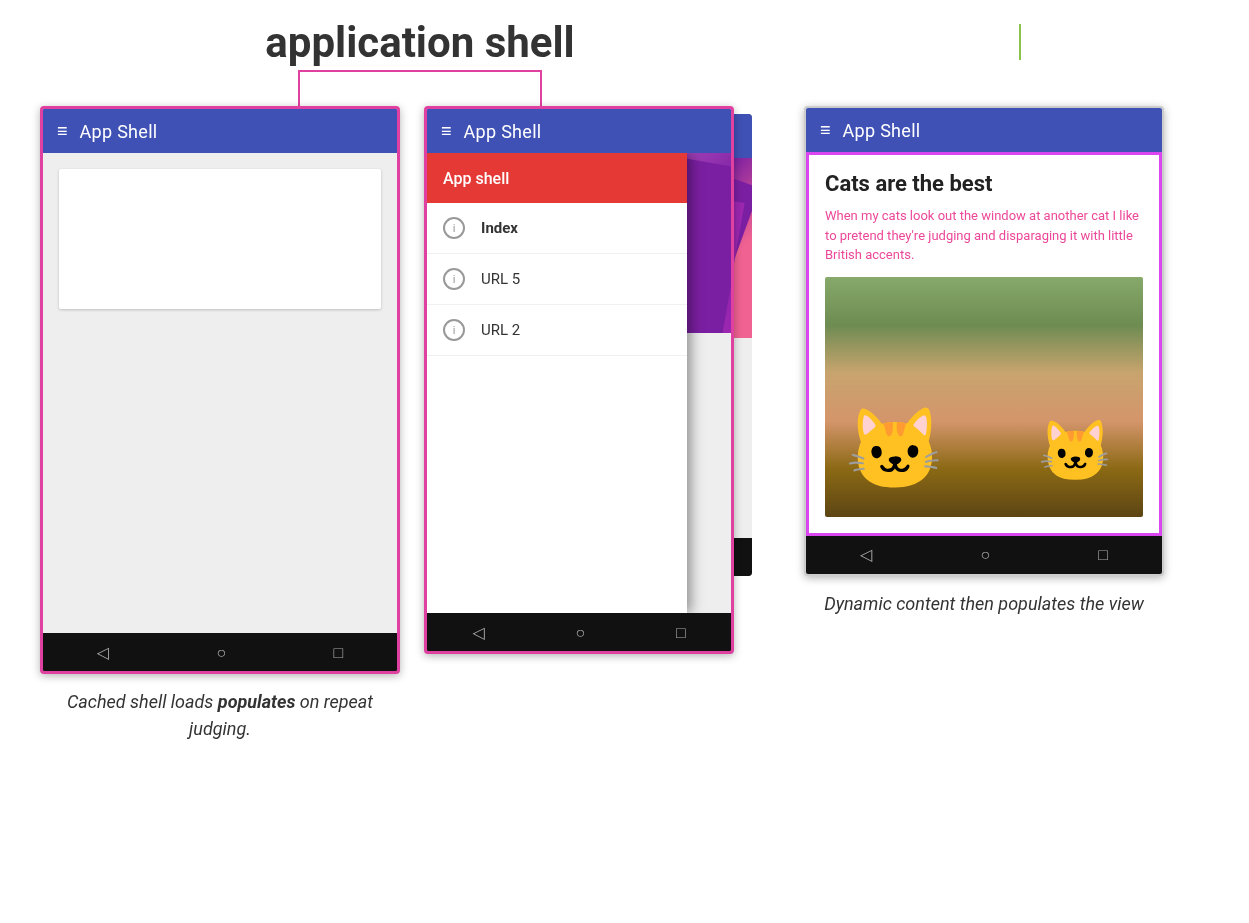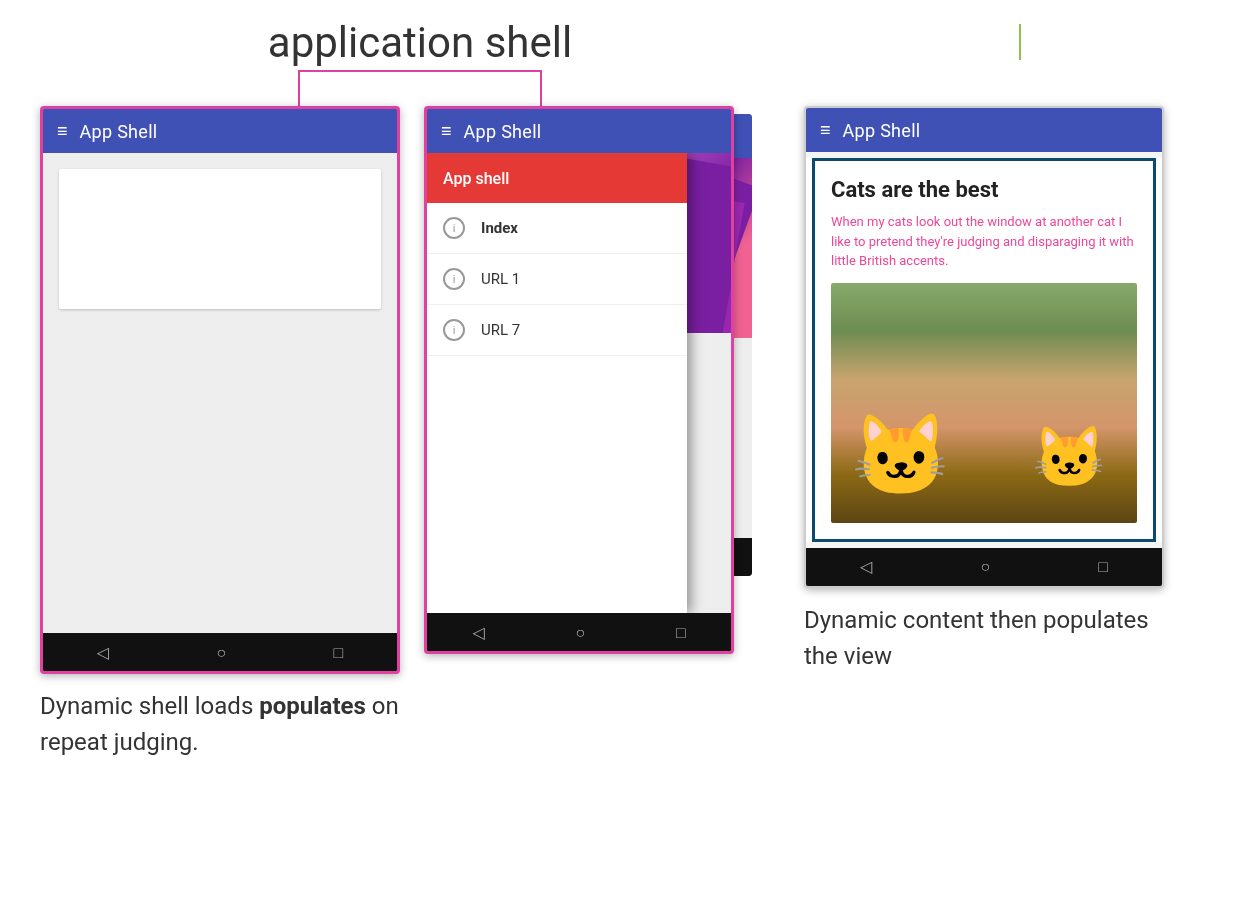--- a/index.html
+++ b/index.html
@@ -9,21 +9,21 @@
       width: 1249px;
       min-height: 923px;
       overflow: hidden;
       position: relative;
     }
 
     
     .section-label {
       font-size: 42px;
       color: #333;
-      font-weight: 400;
+      font-weight: 700;
       text-align: center;
       margin-bottom: 0;
       line-height: 1.1;
     }
 
     
     .phone {
       border-radius: 4px;
       overflow: hidden;
       box-shadow: 0 2px 8px rgba(0,0,0,0.3);
@@ -181,23 +181,23 @@
       font-size: 15px;
       color: #333;
     }
 
     .drawer-item.active .drawer-item-text {
       font-weight: 700;
     }
 
     .content-card {
       background: #fff;
-      margin: 6px;
+      margin: 0;
       padding: 16px;
-      border: 3px solid #0c4a6e;
+      border: 3px solid #d946ef;
     }
 
     .card-title {
       font-size: 22px;
       font-weight: 700;
       color: #222;
       margin-bottom: 10px;
     }
 
     .card-text {
@@ -227,25 +227,27 @@
     .cat-image::after {
       content: '🐱';
       position: absolute;
       font-size: 60px;
       bottom: 30px;
       right: 30px;
     }
 
     
     .caption-text {
-      font-size: 24px;
+      font-size: 18px;
       color: #333;
+      text-align: center;
       margin-top: 16px;
       line-height: 1.5;
       max-width: 360px;
+      font-style: italic;
     }
 
     .caption-text strong {
       font-weight: 700;
     }
 
     .main-layout {
       display: flex;
       flex-direction: column;
       padding: 20px 40px 0;
@@ -317,21 +319,21 @@
         </div>
 
         <div class="nav-bar">
           <span class="nav-icon">◁</span>
           <span class="nav-icon">○</span>
           <span class="nav-icon">□</span>
         </div>
       </div>
 
       <div class="caption-text" style="margin-top:14px; max-width:360px;">
-        <span>Dynamic shell loads </span><strong>populates</strong><span> on repeat judging.</span>
+        <span>Cached shell loads </span><strong>populates</strong><span> on repeat judging.</span>
       </div>
     </div>
 
     <div style="display:flex; flex-direction:column; align-items:center; margin-left:14px; position:relative;">
       <div style="position:relative; width:340px;">
 
         <div style="position:absolute; top:8px; left:8px; width:320px; background:#555; border-radius:4px; overflow:hidden;">
 
           <div class="app-bar" style="background:#3f51b5;">
             <span class="hamburger-icon">≡</span>
@@ -369,25 +371,25 @@
             <div class="drawer-overlay">
               <div class="drawer-header">
                 <span class="drawer-header-text">App shell</span>
               </div>
               <div class="drawer-item active">
                 <div class="drawer-item-icon">i</div>
                 <span class="drawer-item-text">Index</span>
               </div>
               <div class="drawer-item">
                 <div class="drawer-item-icon">i</div>
-                <span class="drawer-item-text">URL 1</span>
+                <span class="drawer-item-text">URL 5</span>
               </div>
               <div class="drawer-item">
                 <div class="drawer-item-icon">i</div>
-                <span class="drawer-item-text">URL 7</span>
+                <span class="drawer-item-text">URL 2</span>
               </div>
             </div>
           </div>
 
           <div class="nav-bar">
             <span class="nav-icon">◁</span>
             <span class="nav-icon">○</span>
             <span class="nav-icon">□</span>
           </div>
         </div>

